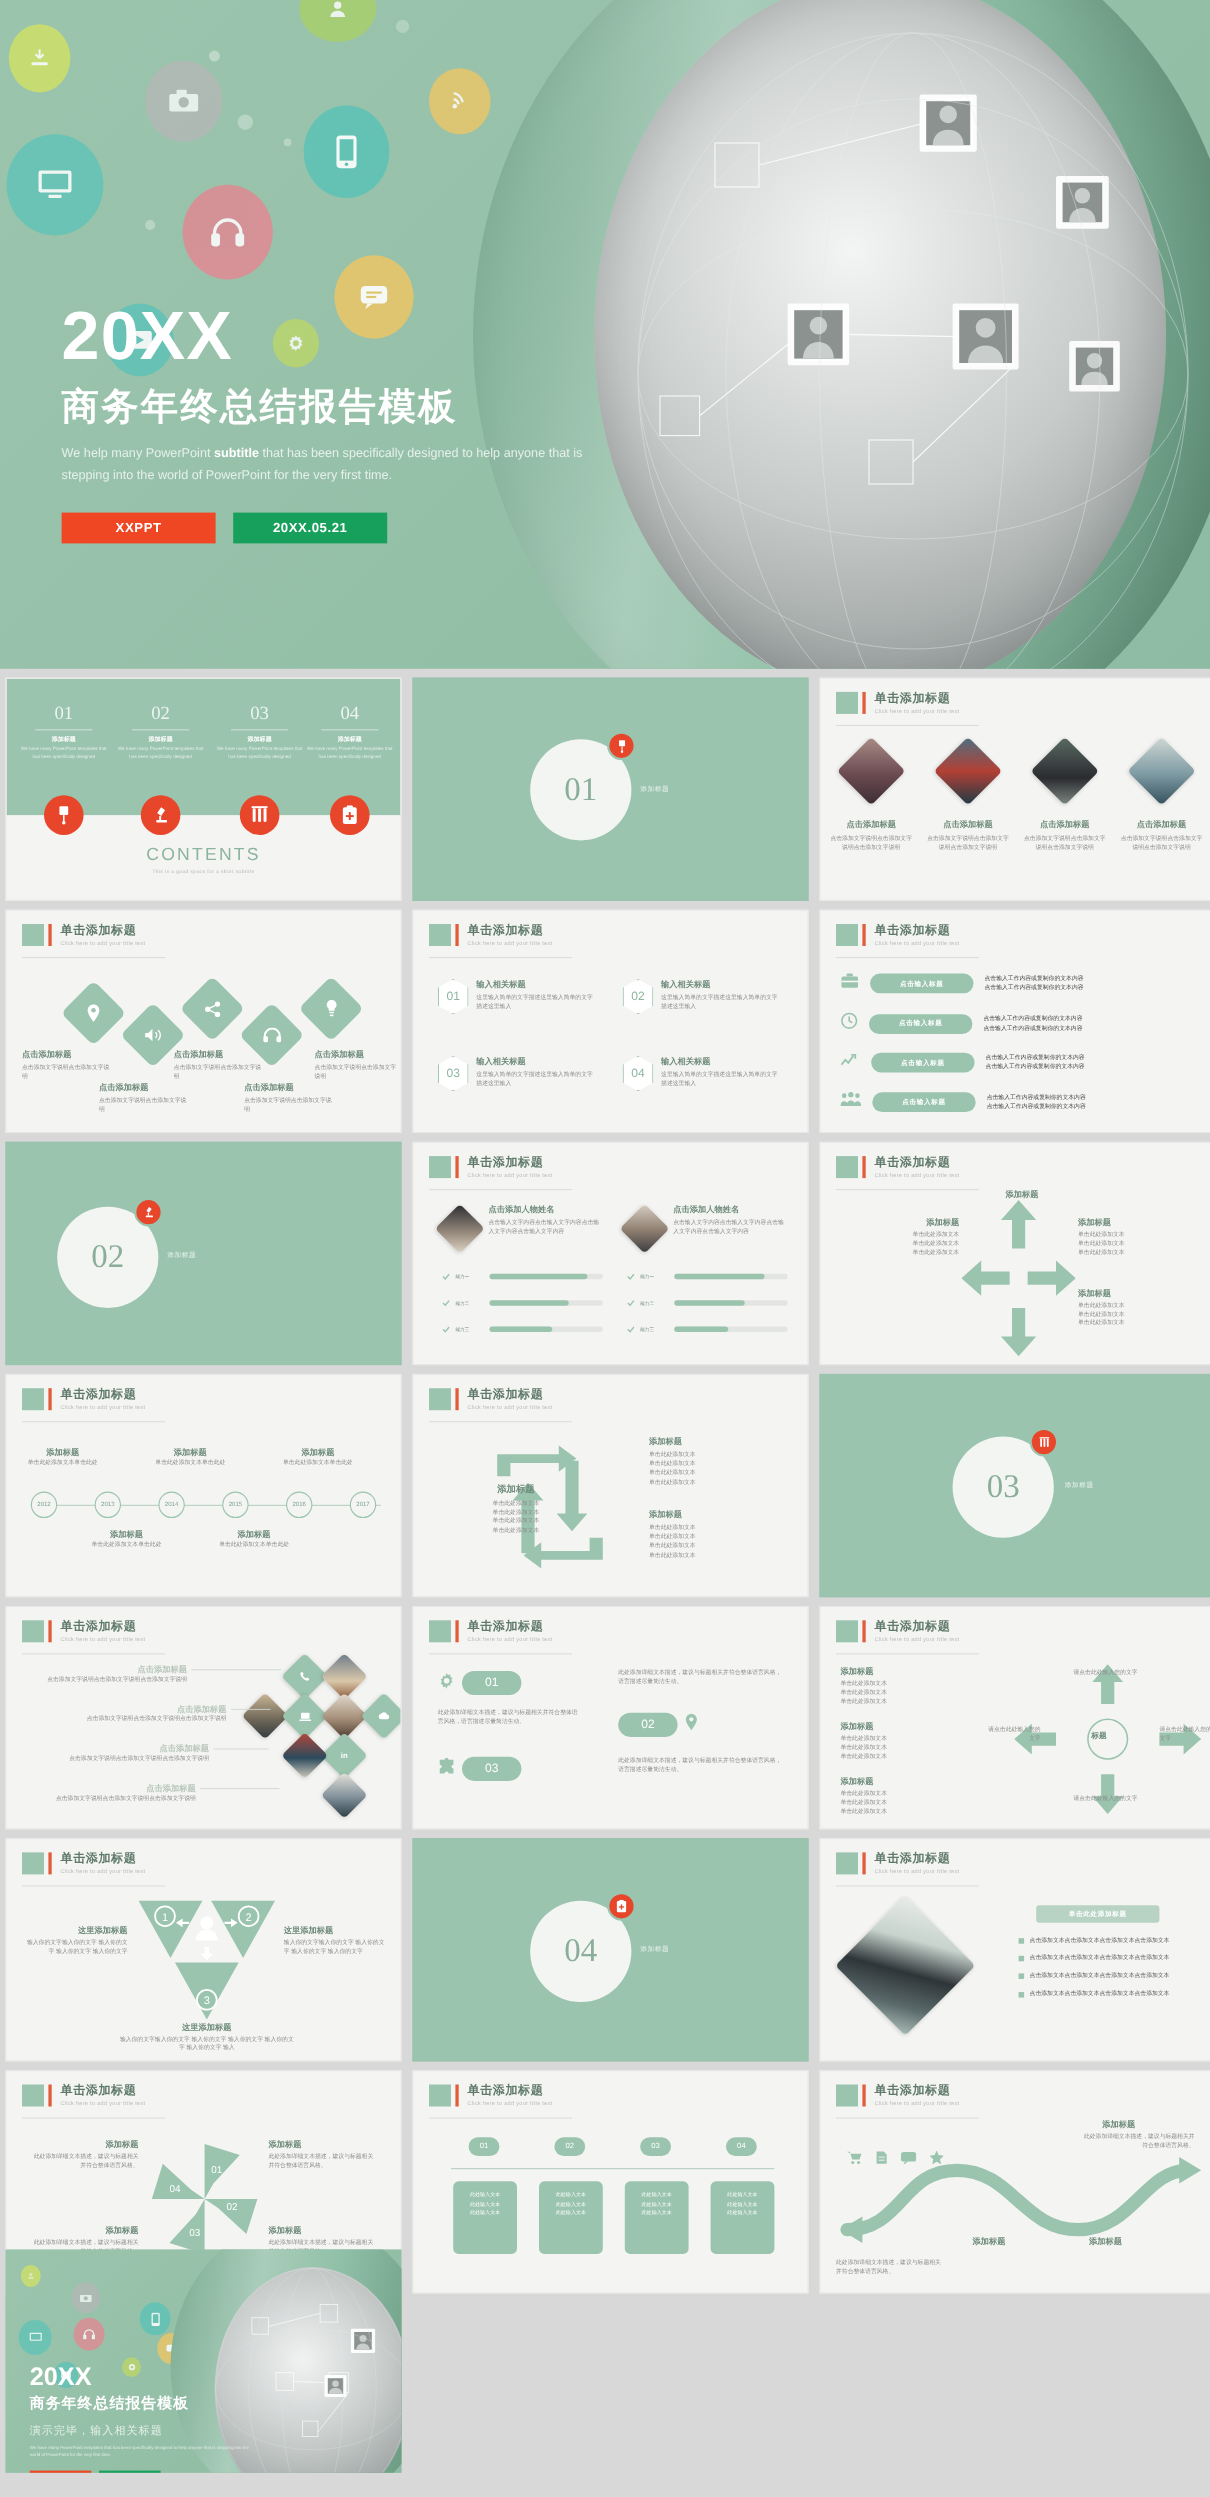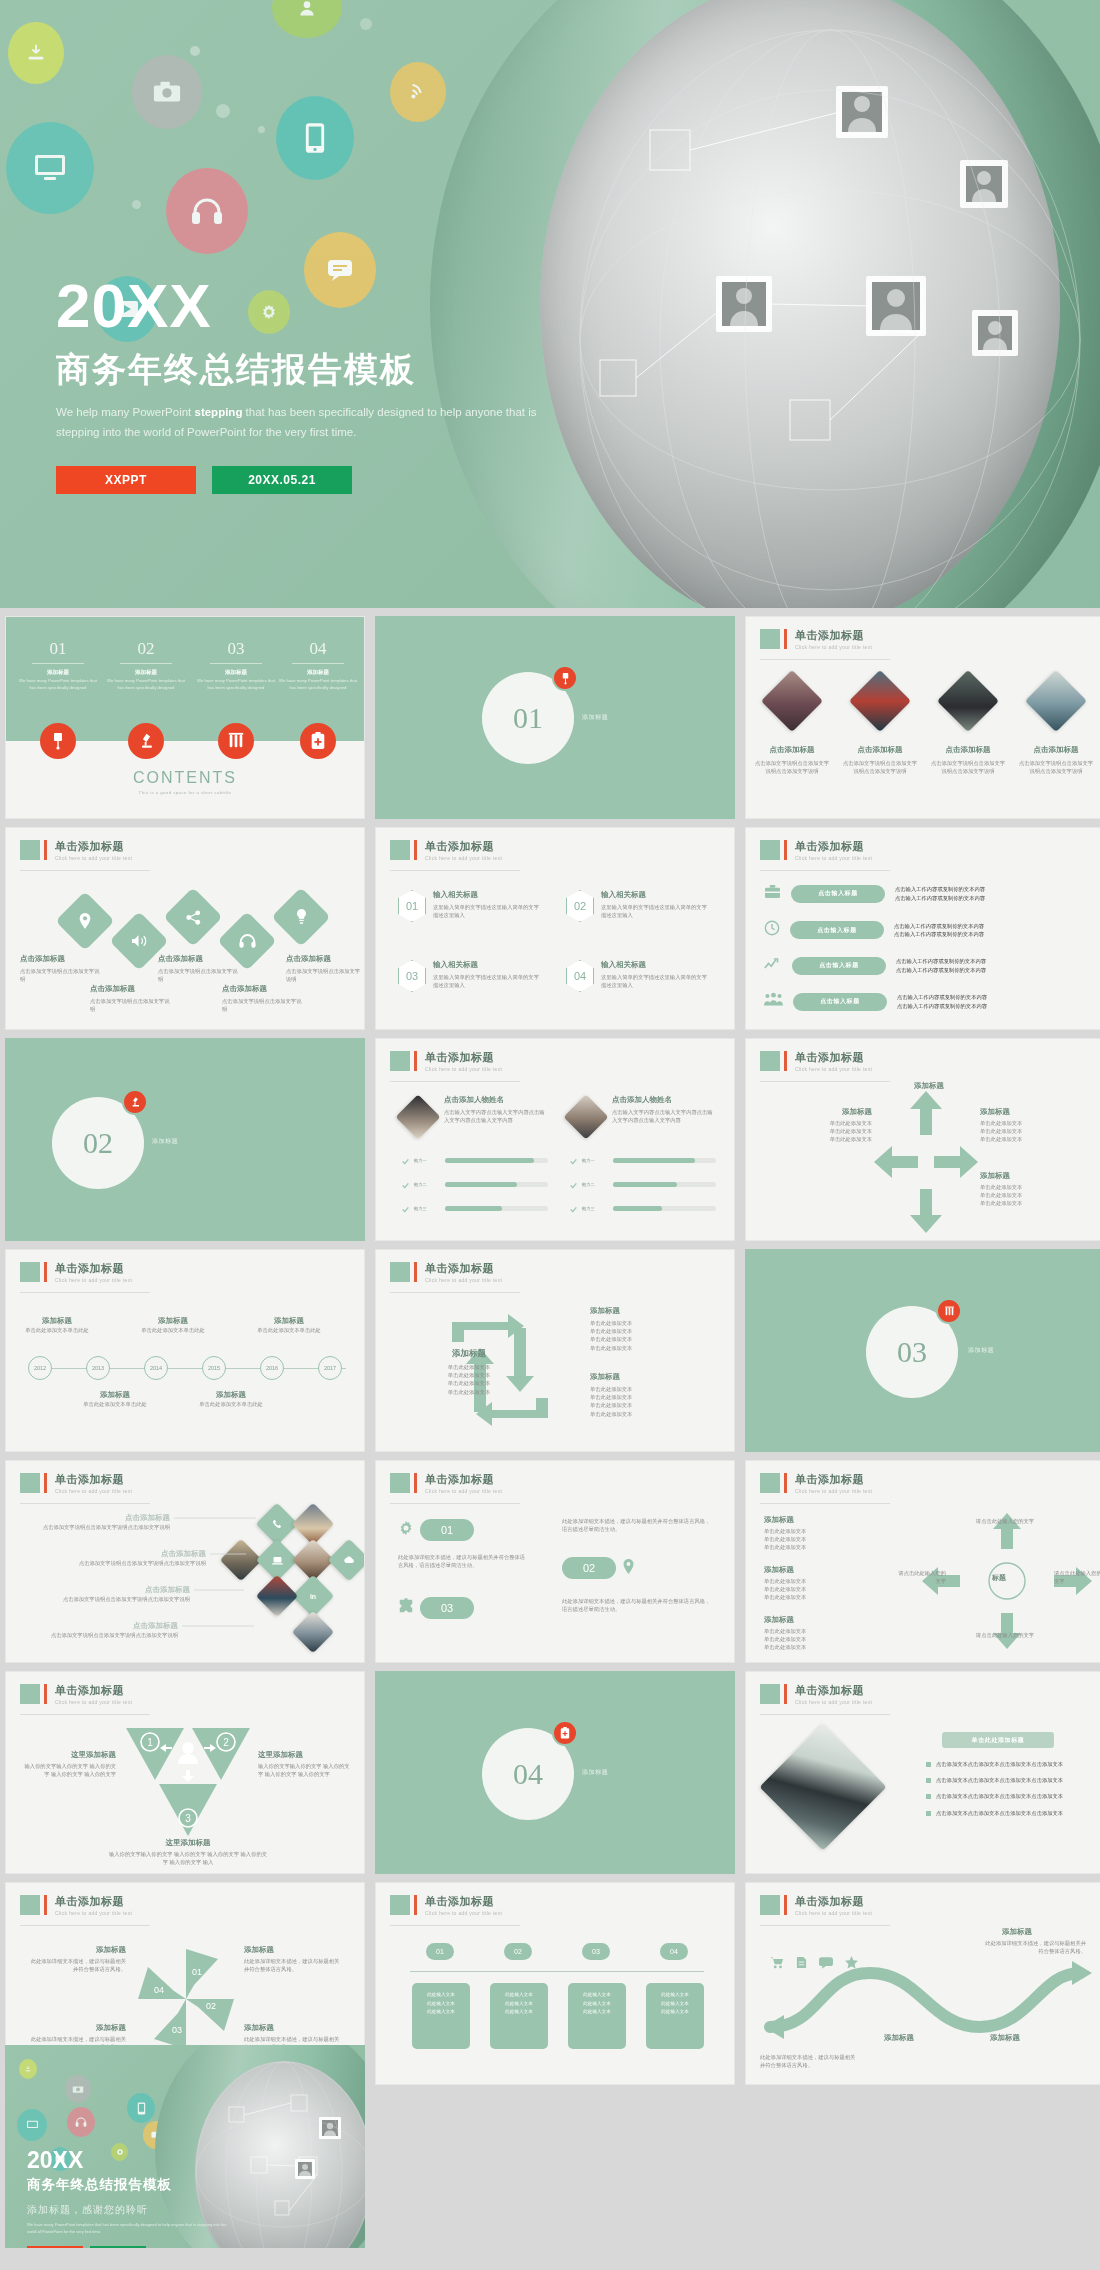--- a/index.html
+++ b/index.html
@@ -315,21 +315,21 @@
         <ellipse cx="290" cy="360" rx="250" ry="150"></ellipse>
         <ellipse cx="290" cy="360" rx="250" ry="250"></ellipse>
       </g>
     </svg>
   </div>
 
   <div class="hero-text">
     <div class="hero-year">20XX</div>
     <div class="hero-cn">商务年终总结报告模板</div>
     <div class="hero-sub">
-      <span>We help many PowerPoint </span><b>stepping</b><span> that has been specifically designed to help anyone that is stepping into the world of PowerPoint for the very first time.</span>
+      <span>We help many PowerPoint </span><b>subtitle</b><span> that has been specifically designed to help anyone that is stepping into the world of PowerPoint for the very first time.</span>
     </div>
     <div class="hero-btns">
       <div class="hero-btn btn-orange">XXPPT</div>
       <div class="hero-btn btn-green">20XX.05.21</div>
     </div>
   </div>
 </div>
 
 <div class="grid">
 
@@ -1327,20 +1327,20 @@
       <ellipse cx="89" cy="111" rx="88" ry="110"></ellipse>
         <ellipse cx="89" cy="111" rx="58" ry="110"></ellipse>
       <ellipse cx="89" cy="111" rx="28" ry="110"></ellipse>
         <ellipse cx="89" cy="111" rx="88" ry="55"></ellipse>
     </g>
   </svg>
 
   <div class="fs-text">
     <div class="fs-year">20XX</div>
     <div class="fs-cn">商务年终总结报告模板</div>
-    <div class="fs-thanks">添加标题，感谢您的聆听</div>
+    <div class="fs-thanks">演示完毕，输入相关标题</div>
     <div class="fs-sub">We have many PowerPoint templates that has been specifically designed to help anyone that is stepping into the world of PowerPoint for the very first time.</div>
     <div class="fs-btns">
       <div class="fs-btn" style="background:#ef4723;">XXPPT</div>
       <div class="fs-btn" style="background:#17a05b;">20XX.05.21</div>
     </div>
   </div>
 </div>
 
 </body></html>

